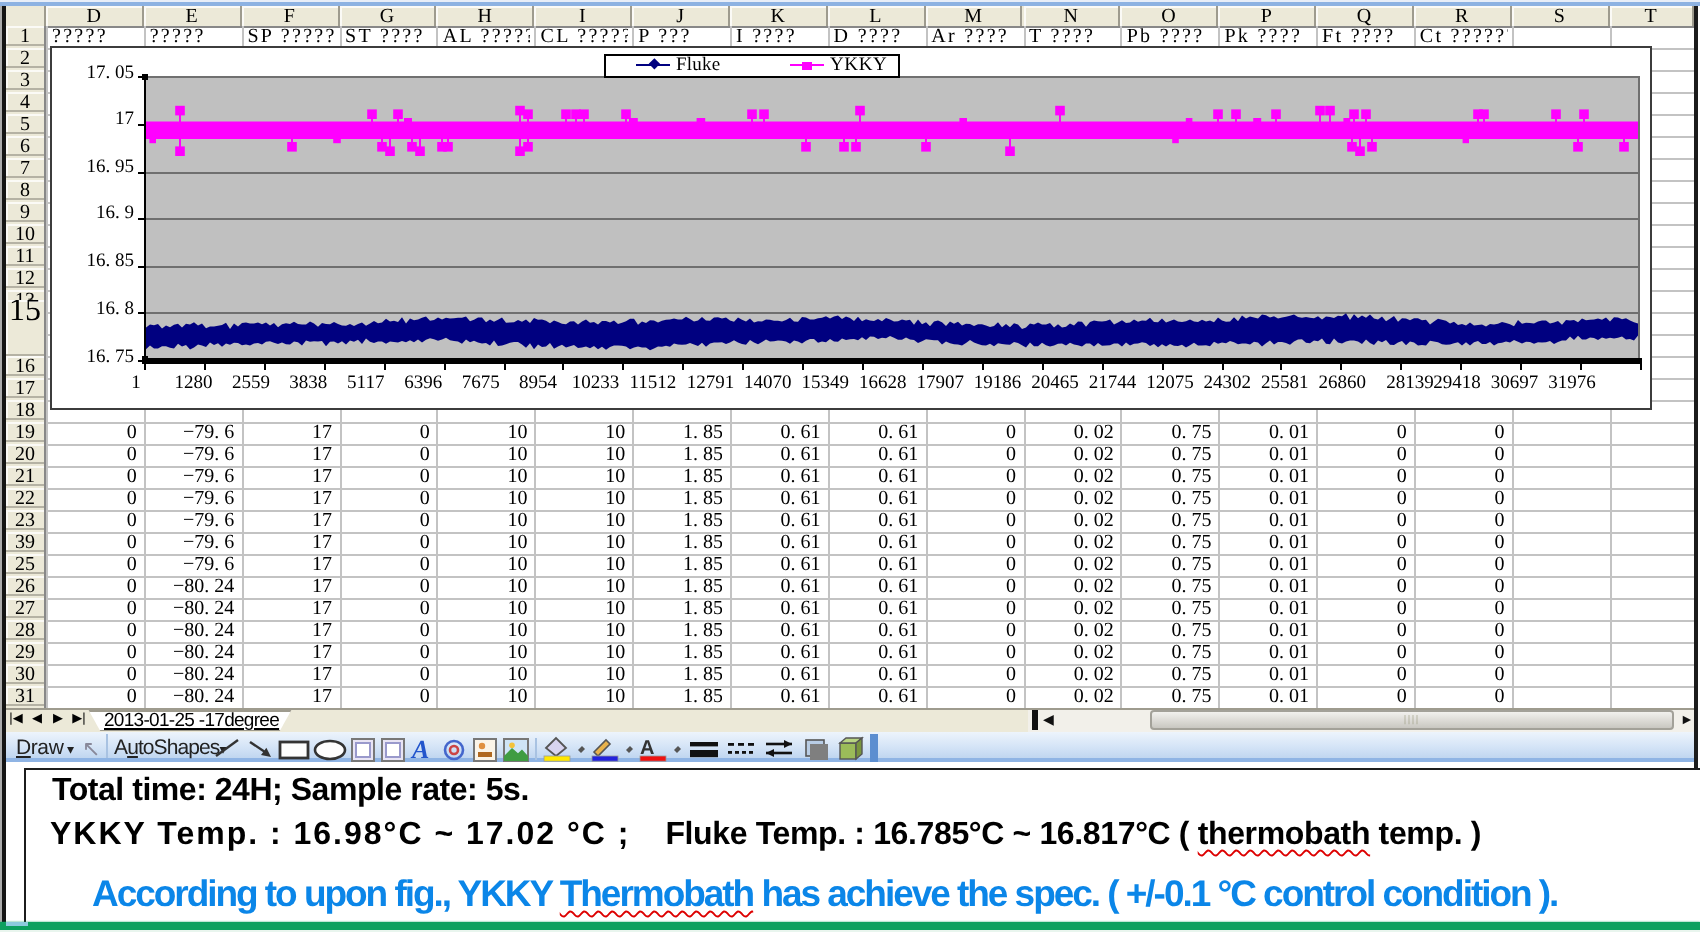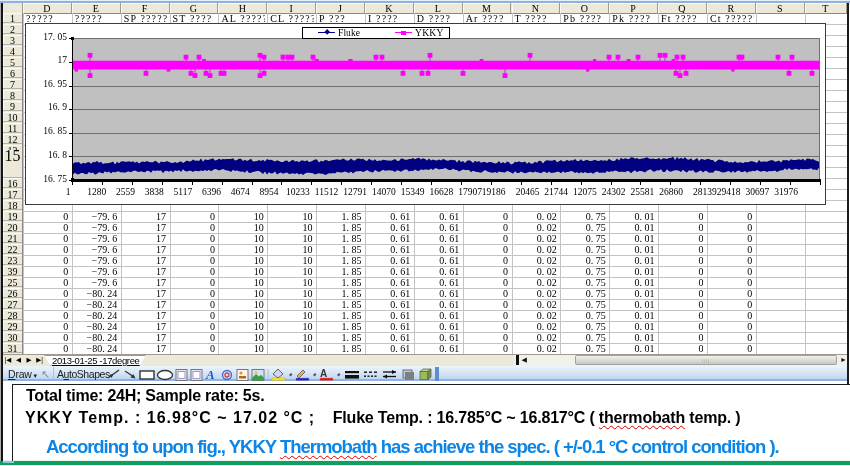--- a/index.html
+++ b/index.html
@@ -350,30 +350,30 @@
 <div class="abs" style="left:27px;top:149.60px;width:40px;text-align:right;font-size:9.5px;line-height:11px;color:#000">16. 8</div>
 <div class="abs" style="left:69px;top:156.40px;width:3px;height:1px;background:#000"></div>
 <div class="abs" style="left:27px;top:173.60px;width:40px;text-align:right;font-size:9.5px;line-height:11px;color:#000">16. 75</div>
 <div class="abs" style="left:69px;top:180.40px;width:3px;height:1px;background:#000"></div>
 <div class="abs" style="left:51.00px;top:186.5px;width:34px;text-align:center;font-size:9.5px;line-height:10px;color:#000">1</div>
 <div class="abs" style="left:79.72px;top:186.5px;width:34px;text-align:center;font-size:9.5px;line-height:10px;color:#000">1280</div>
 <div class="abs" style="left:108.44px;top:186.5px;width:34px;text-align:center;font-size:9.5px;line-height:10px;color:#000">2559</div>
 <div class="abs" style="left:137.16px;top:186.5px;width:34px;text-align:center;font-size:9.5px;line-height:10px;color:#000">3838</div>
 <div class="abs" style="left:165.88px;top:186.5px;width:34px;text-align:center;font-size:9.5px;line-height:10px;color:#000">5117</div>
 <div class="abs" style="left:194.60px;top:186.5px;width:34px;text-align:center;font-size:9.5px;line-height:10px;color:#000">6396</div>
-<div class="abs" style="left:223.32px;top:186.5px;width:34px;text-align:center;font-size:9.5px;line-height:10px;color:#000">4674</div>
+<div class="abs" style="left:223.32px;top:186.5px;width:34px;text-align:center;font-size:9.5px;line-height:10px;color:#000">7675</div>
 <div class="abs" style="left:252.04px;top:186.5px;width:34px;text-align:center;font-size:9.5px;line-height:10px;color:#000">8954</div>
 <div class="abs" style="left:280.76px;top:186.5px;width:34px;text-align:center;font-size:9.5px;line-height:10px;color:#000">10233</div>
 <div class="abs" style="left:309.48px;top:186.5px;width:34px;text-align:center;font-size:9.5px;line-height:10px;color:#000">11512</div>
 <div class="abs" style="left:338.20px;top:186.5px;width:34px;text-align:center;font-size:9.5px;line-height:10px;color:#000">12791</div>
 <div class="abs" style="left:366.92px;top:186.5px;width:34px;text-align:center;font-size:9.5px;line-height:10px;color:#000">14070</div>
 <div class="abs" style="left:395.64px;top:186.5px;width:34px;text-align:center;font-size:9.5px;line-height:10px;color:#000">15349</div>
 <div class="abs" style="left:424.36px;top:186.5px;width:34px;text-align:center;font-size:9.5px;line-height:10px;color:#000">16628</div>
 <div class="abs" style="left:453.08px;top:186.5px;width:34px;text-align:center;font-size:9.5px;line-height:10px;color:#000">17907</div>
-<div class="abs" style="left:481.80px;top:186.5px;width:34px;font-size:9.5px;line-height:10px;color:#000">19186</div>
+<div class="abs" style="left:481.80px;top:186.5px;width:34px;text-align:center;font-size:9.5px;line-height:10px;color:#000">19186</div>
 <div class="abs" style="left:510.52px;top:186.5px;width:34px;text-align:center;font-size:9.5px;line-height:10px;color:#000">20465</div>
 <div class="abs" style="left:539.24px;top:186.5px;width:34px;text-align:center;font-size:9.5px;line-height:10px;color:#000">21744</div>
 <div class="abs" style="left:567.96px;top:186.5px;width:34px;text-align:center;font-size:9.5px;line-height:10px;color:#000">12075</div>
 <div class="abs" style="left:596.68px;top:186.5px;width:34px;text-align:center;font-size:9.5px;line-height:10px;color:#000">24302</div>
 <div class="abs" style="left:625.40px;top:186.5px;width:34px;text-align:center;font-size:9.5px;line-height:10px;color:#000">25581</div>
 <div class="abs" style="left:654.12px;top:186.5px;width:34px;text-align:center;font-size:9.5px;line-height:10px;color:#000">26860</div>
 <div class="abs" style="left:682.84px;top:186.5px;width:34px;text-align:right;font-size:9.5px;line-height:10px;color:#000">28139</div>
 <div class="abs" style="left:711.56px;top:186.5px;width:34px;text-align:center;font-size:9.5px;line-height:10px;color:#000">29418</div>
 <div class="abs" style="left:740.28px;top:186.5px;width:34px;text-align:center;font-size:9.5px;line-height:10px;color:#000">30697</div>
 <div class="abs" style="left:769.00px;top:186.5px;width:34px;text-align:center;font-size:9.5px;line-height:10px;color:#000">31976</div>

